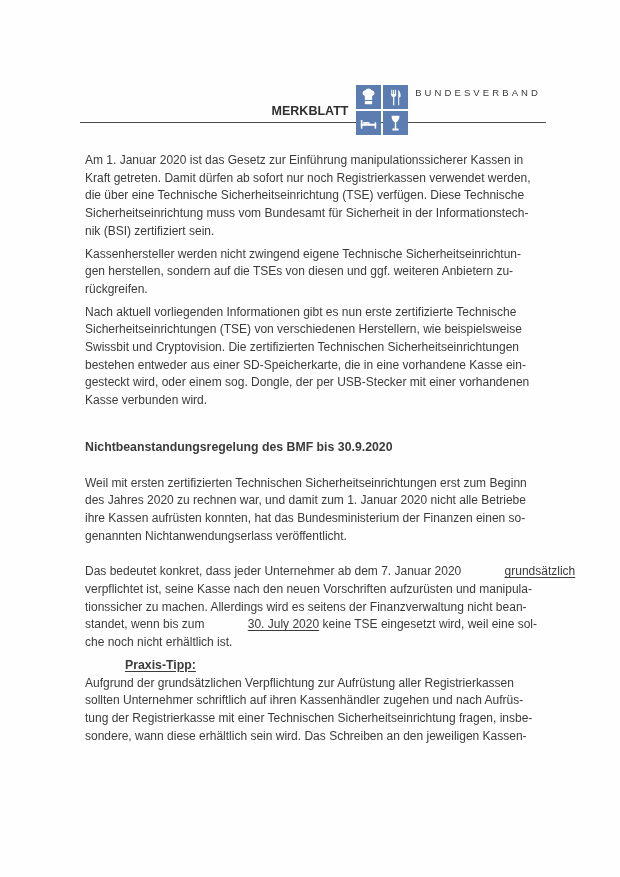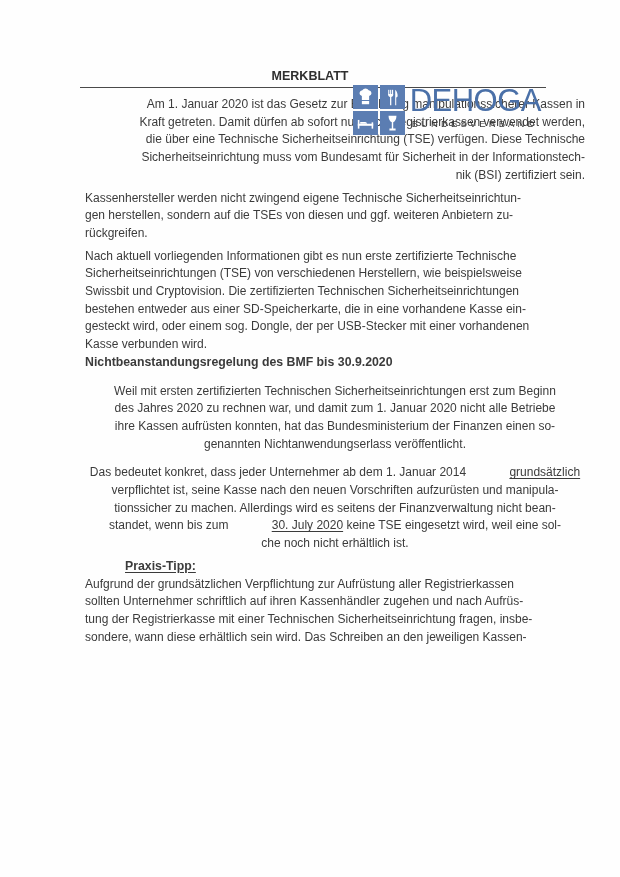--- a/index.html
+++ b/index.html
@@ -45,21 +45,21 @@
     margin-top: 2px;
     margin-left: 2px;
     font-size: 9.5px;
     letter-spacing: 3.1px;
     color: #3a3a3a;
     font-weight: 500;
   }
 
   
   .titleblock {
-    padding-top: 68px;
+    padding-top: 103px;
     text-align: center;
     font-weight: bold;
     font-size: 12.5px;
     line-height: 17px;
     color: #2f2f2f;
   }
   .rule {
     margin: 2px 0 0 80px;
     width: 466px;
     border: none;
@@ -73,24 +73,24 @@
     width: 500px;
     color: #3b3b3b;
   }
   .block {
     white-space: pre;
     font-size: 12px;
     line-height: 17.7px;
   }
   .heading { font-weight: bold; font-size: 12.3px; }
   .u { text-decoration: underline; text-underline-offset: 2px; padding-left: 40px; }
-  .sp-first  { margin-top: 8px; text-align: right; }
+  .sp-first  { margin-top: 29px; }
   .sp-small  { margin-top: 5px; }
-  .sp-medium { margin-top: 11px; text-align: center; }
-  .sp-xlarge { }
+  .sp-medium { margin-top: 18px; }
+  .sp-xlarge { margin-top: 29px; }
   .sp-none   { margin-top: 0; }
 </style>
 </head>
 <body>
 
 <div class="page">
 
   <div class="logo">
     <div class="tiles">
       <div class="tile">
@@ -116,21 +116,20 @@
           <path d="M5.3 10.2h6.2a2.6 2.6 0 0 1 2.6 2.1H5.3z"></path>
         </svg>
       </div>
       <div class="tile">
         <svg viewBox="0 0 24 24" fill="#fff">
           <path d="M7 2.3h10c0 4.5-1.8 7.4-4.1 8.1v8h3v2.3H8.1v-2.3h3v-8C8.8 9.7 7 6.8 7 2.3z"></path>
         </svg>
       </div>
     </div>
     <div class="wordmark">
-      <div class="brand">DEHOGA</div>
       <div class="subtitle">BUNDESVERBAND</div>
     </div>
   </div>
 
   <div class="titleblock">
     <div>MERKBLATT</div>
   </div>
 
   <hr class="rule">
 
@@ -147,21 +146,21 @@
 Sicherheitseinrichtungen (TSE) von verschiedenen Herstellern, wie beispielsweise
 Swissbit und Cryptovision. Die zertifizierten Technischen Sicherheitseinrichtungen
 bestehen entweder aus einer SD-Speicherkarte, die in eine vorhandene Kasse ein-
 gesteckt wird, oder einem sog. Dongle, der per USB-Stecker mit einer vorhandenen
 Kasse verbunden wird.</span></div>
       <div class="block heading sp-xlarge"><span>Nichtbeanstandungsregelung des BMF bis 30.9.2020</span></div>
       <div class="block paragraph sp-medium"><span>Weil mit ersten zertifizierten Technischen Sicherheitseinrichtungen erst zum Beginn
 des Jahres 2020 zu rechnen war, und damit zum 1. Januar 2020 nicht alle Betriebe
 ihre Kassen aufrüsten konnten, hat das Bundesministerium der Finanzen einen so-
 genannten Nichtanwendungserlass veröffentlicht.</span></div>
-      <div class="block paragraph sp-medium"><span>Das bedeutet konkret, dass jeder Unternehmer ab dem 1. Januar 2014 </span><span class="u">grundsätzlich</span><span>
+      <div class="block paragraph sp-medium"><span>Das bedeutet konkret, dass jeder Unternehmer ab dem 7. Januar 2020 </span><span class="u">grundsätzlich</span><span>
 verpflichtet ist, seine Kasse nach den neuen Vorschriften aufzurüsten und manipula-
 tionssicher zu machen. Allerdings wird es seitens der Finanzverwaltung nicht bean-
 standet, wenn bis zum </span><span class="u">30. July 2020</span><span> keine TSE eingesetzt wird, weil eine sol-
 che noch nicht erhältlich ist.</span></div>
       <div class="block heading sp-small"><span class="u">Praxis-Tipp:</span></div>
       <div class="block paragraph sp-none"><span>Aufgrund der grundsätzlichen Verpflichtung zur Aufrüstung aller Registrierkassen
 sollten Unternehmer schriftlich auf ihren Kassenhändler zugehen und nach Aufrüs-
 tung der Registrierkasse mit einer Technischen Sicherheitseinrichtung fragen, insbe-
 sondere, wann diese erhältlich sein wird. Das Schreiben an den jeweiligen Kassen-</span></div>
     </div>

